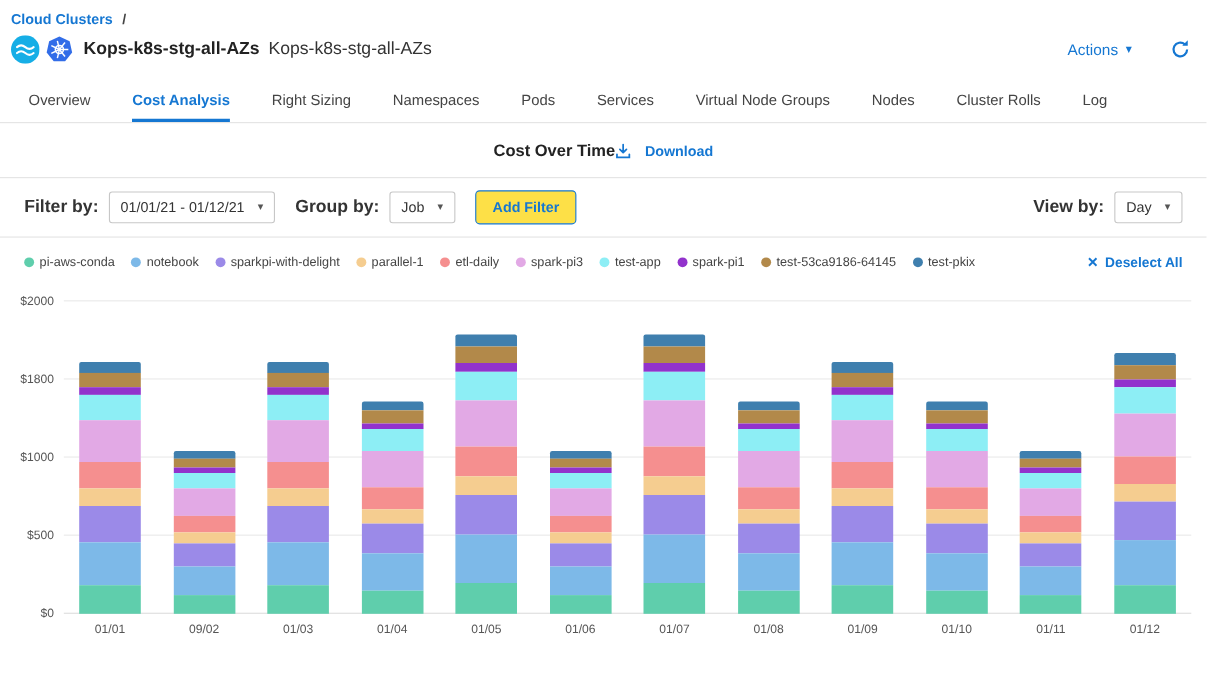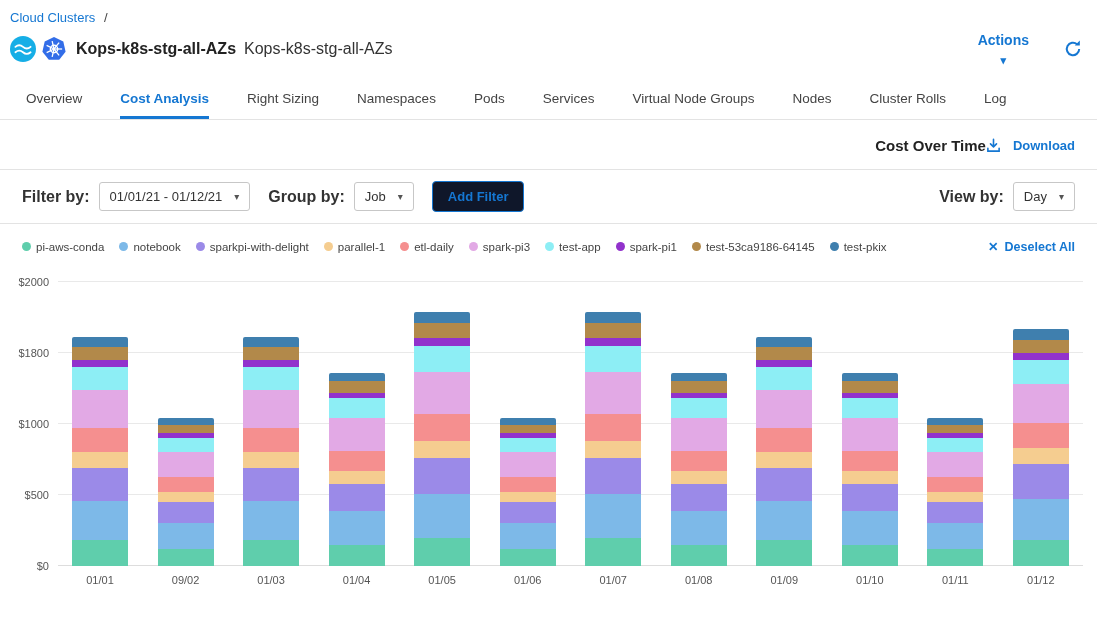--- a/index.html
+++ b/index.html
@@ -4,48 +4,48 @@
 <style>
   :root { --accent:#1577d2; --border:#e3e3e3; }
   * { margin:0; padding:0; box-sizing:border-box; }
   html,body { width:1097px; height:634px; }
   body {
     font-family:"Liberation Sans", sans-serif;
     background:#fff; color:#333; overflow:hidden;
   }
   
   .topbar { padding:10px 14px 0 10px; }
-  .breadcrumb { font-size:13px; }
+  .breadcrumb { font-size:13px;font-weight:bold; }
   .breadcrumb .crumb { color:var(--accent); cursor:pointer; text-decoration:none; }
   .breadcrumb .sep { color:#444; margin-left:5px; }
   .title-row { display:flex; align-items:center; margin-top:7px; }
   .logo { width:26px; height:26px; flex:0 0 auto; }
   .logo + .logo { margin-left:5px; }
   .title { font-size:16px; color:#222; margin-left:9px; display:flex; gap:8px; align-items:baseline; }
   .title .bold { font-weight:700; }
   .title .reg { font-weight:400; color:#333; }
   .title-row .spacer { flex:1; }
-  .actions { color:var(--accent); font-weight:700; font-size:14px; display:flex; align-items:center; gap:7px; cursor:pointer; margin-right:34px;flex-direction:column; }
+  .actions { color:var(--accent); font-weight:400; font-size:14px; display:flex; align-items:center; gap:7px; cursor:pointer; margin-right:34px; }
   .caret { font-size:10px; color:#555; line-height:1; }
   .actions .caret { color:var(--accent); font-size:11px; }
   .refresh { width:20px; height:20px; cursor:pointer; }
   
   .tabs { display:flex; gap:38px; padding-left:26px; border-bottom:1px solid var(--border); margin-top:13px; }
   .tab { font-size:13.5px; color:#444; padding:12px 0 13px; cursor:pointer; white-space:nowrap; }
   .tab.active { color:var(--accent); font-weight:700; box-shadow: inset 0 -3px 0 var(--accent); }
   
-  .section-row { display:flex; align-items:center; justify-content:flex-end; padding:17px 22px 15px; border-bottom:1px solid var(--border); }
+  .section-row { display:flex; align-items:center; justify-content:center; padding:17px 22px 15px; border-bottom:1px solid var(--border); }
   .section-title { font-weight:700; font-size:15px; color:#222; }
   .download { display:flex; align-items:center; gap:12px; color:var(--accent); font-weight:700; font-size:13px; cursor:pointer; }
   
   .filter-row { display:flex; align-items:center; padding:11px 22px; border-bottom:1px solid var(--border); }
   .flabel { font-size:16px; font-weight:700; color:#333; margin-right:9px; white-space:nowrap; }
   .select { display:flex; align-items:center; gap:12px; border:1px solid #c7c7c7; border-radius:3px; padding:6px 10px; font-size:13px; color:#333; cursor:pointer; background:#fff; white-space:nowrap; }
   .gap { width:18px; }
-  .btn-outline { border:1px solid var(--accent); color:var(--accent); font-weight:700; font-size:13px; padding:7px 15px; border-radius:4px; background:#0f172a; cursor:pointer; margin-left:18px; font-family:inherit; }
+  .btn-outline { border:1px solid var(--accent); color:var(--accent); font-weight:700; font-size:13px; padding:7px 15px; border-radius:4px; background:#fde047; cursor:pointer; margin-left:18px; font-family:inherit; }
   .filter-spacer { flex:1; }
   
   .legend-row { display:flex; align-items:center; padding:15px 22px 8px; }
   .legend-items { display:flex; align-items:center; gap:15px; flex:1; }
   .legend-item { display:flex; align-items:center; gap:5px; font-size:11.5px; color:#444; cursor:pointer; white-space:nowrap; }
   .dot { width:9px; height:9px; border-radius:50%; flex:0 0 auto; }
   .deselect { color:var(--accent); font-size:12.5px; font-weight:700; display:flex; align-items:center; gap:6px; cursor:pointer; margin-left:14px; white-space:nowrap; }
   
   .chart { margin:20px 14px 0 10px; }
   .plot { position:relative; height:284px; margin-left:48px; }

